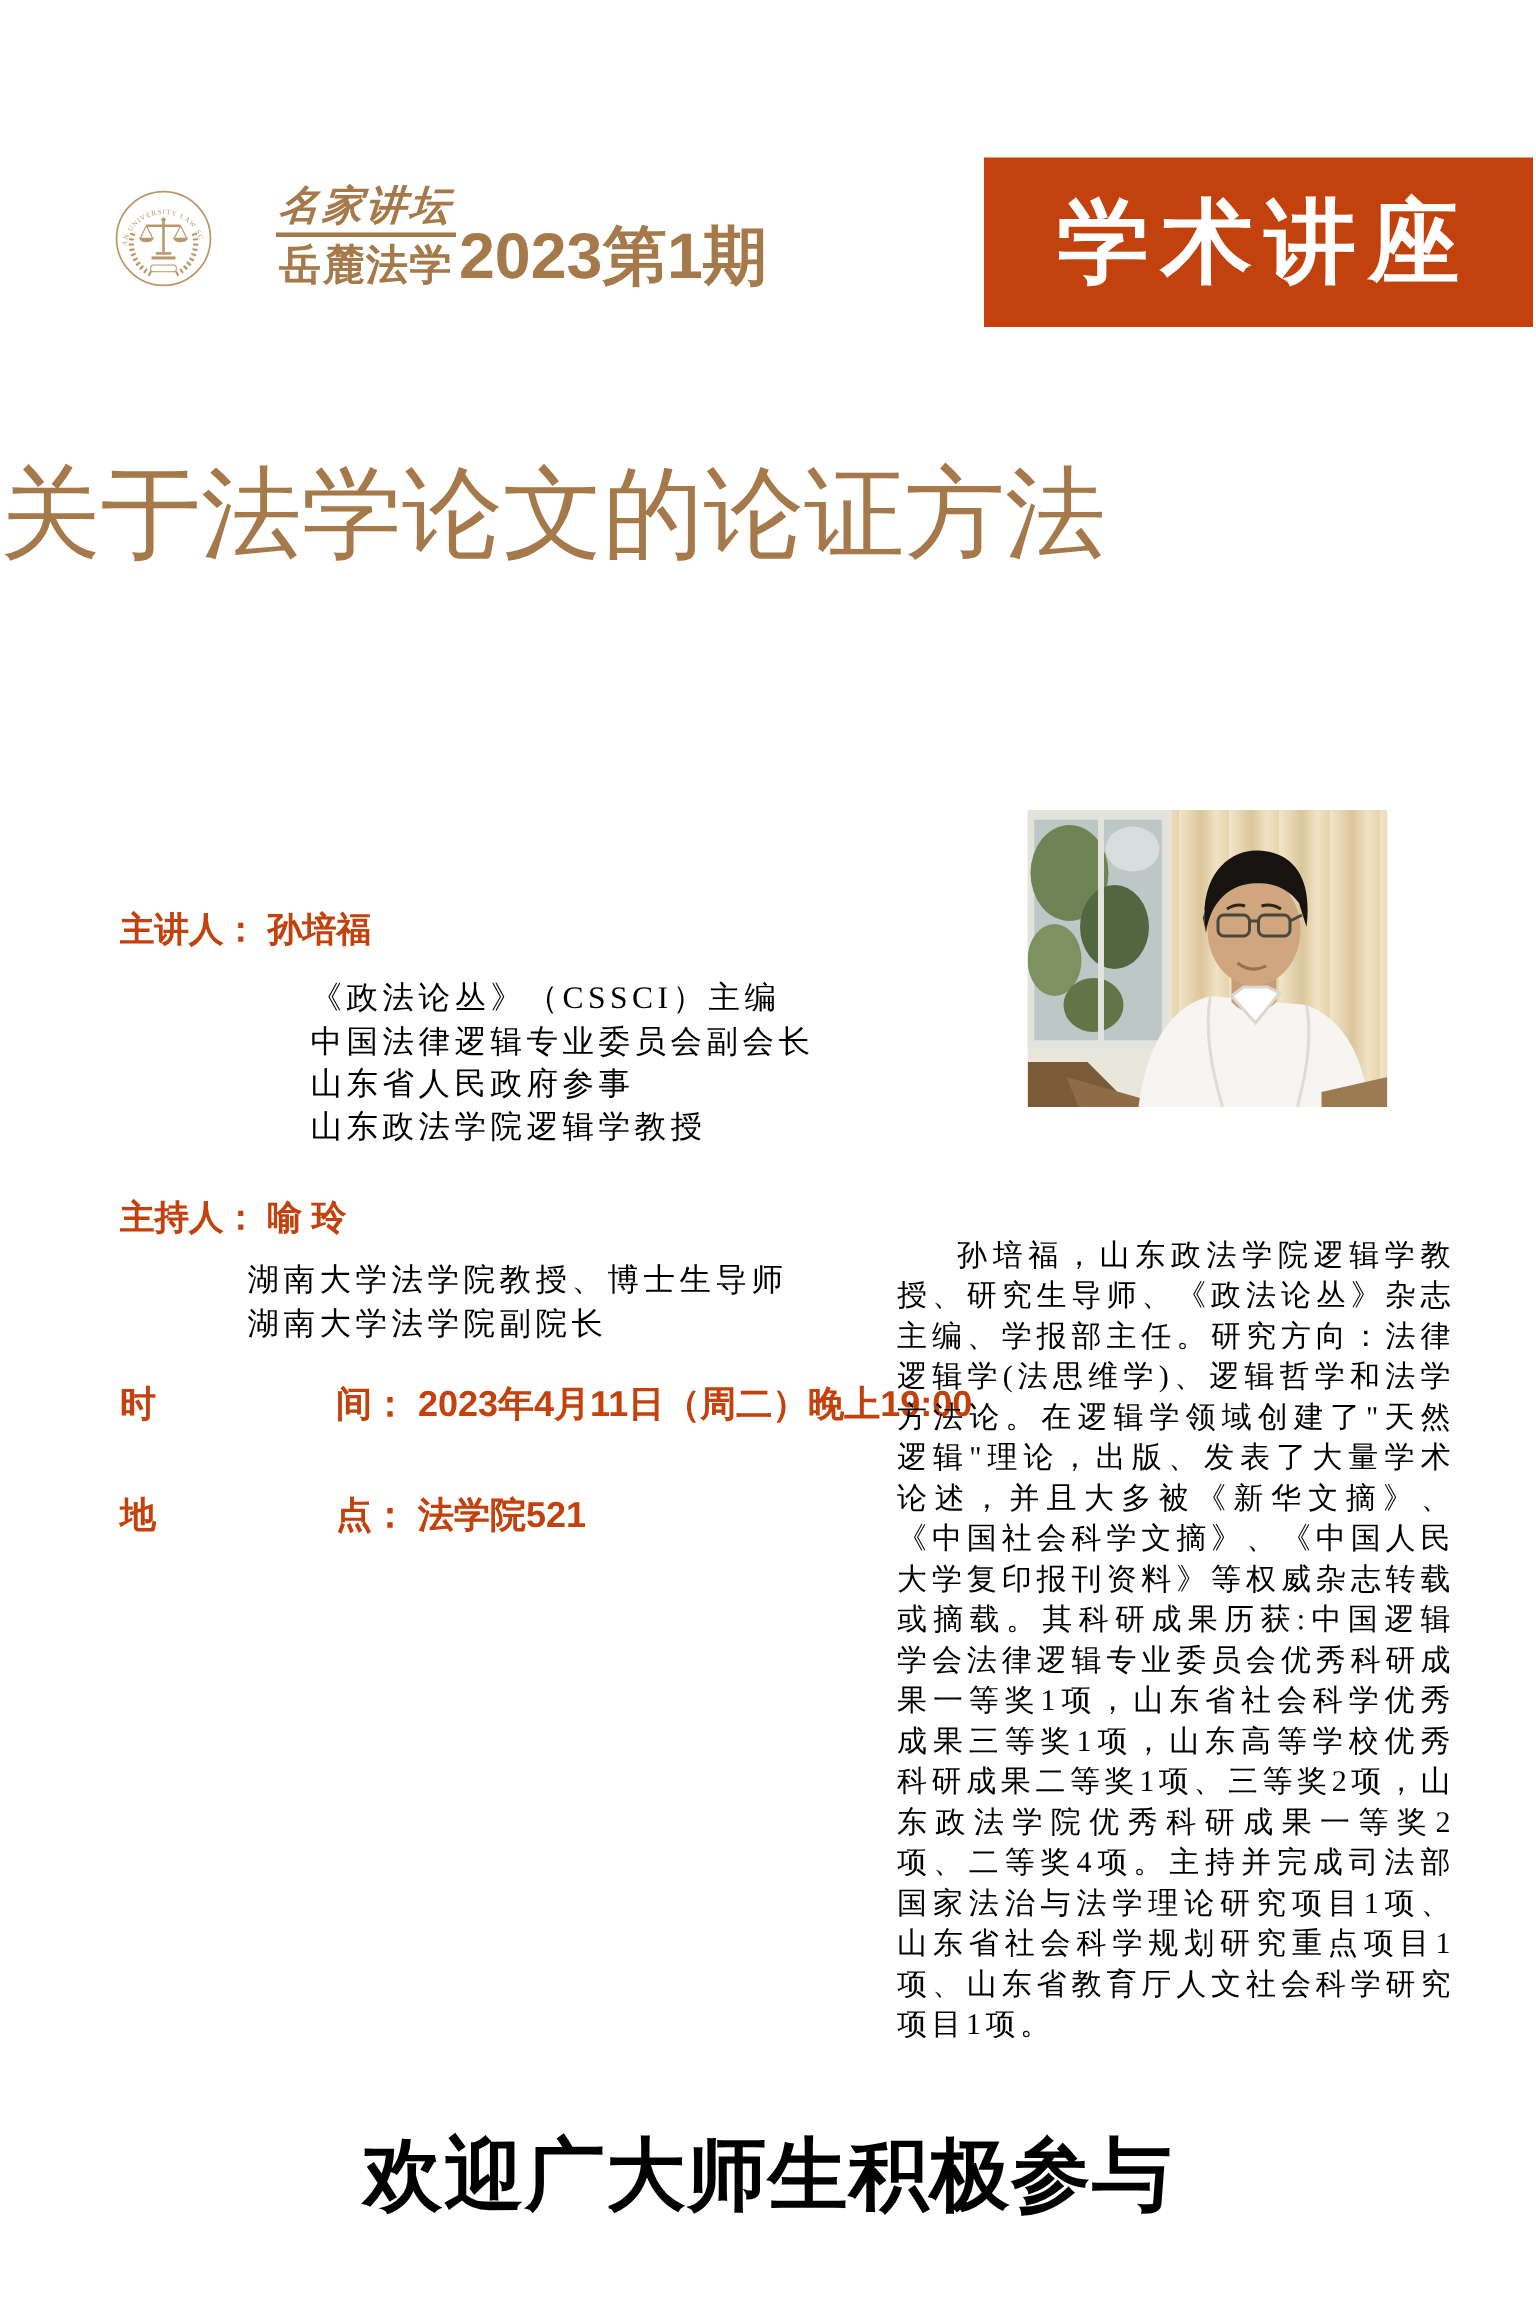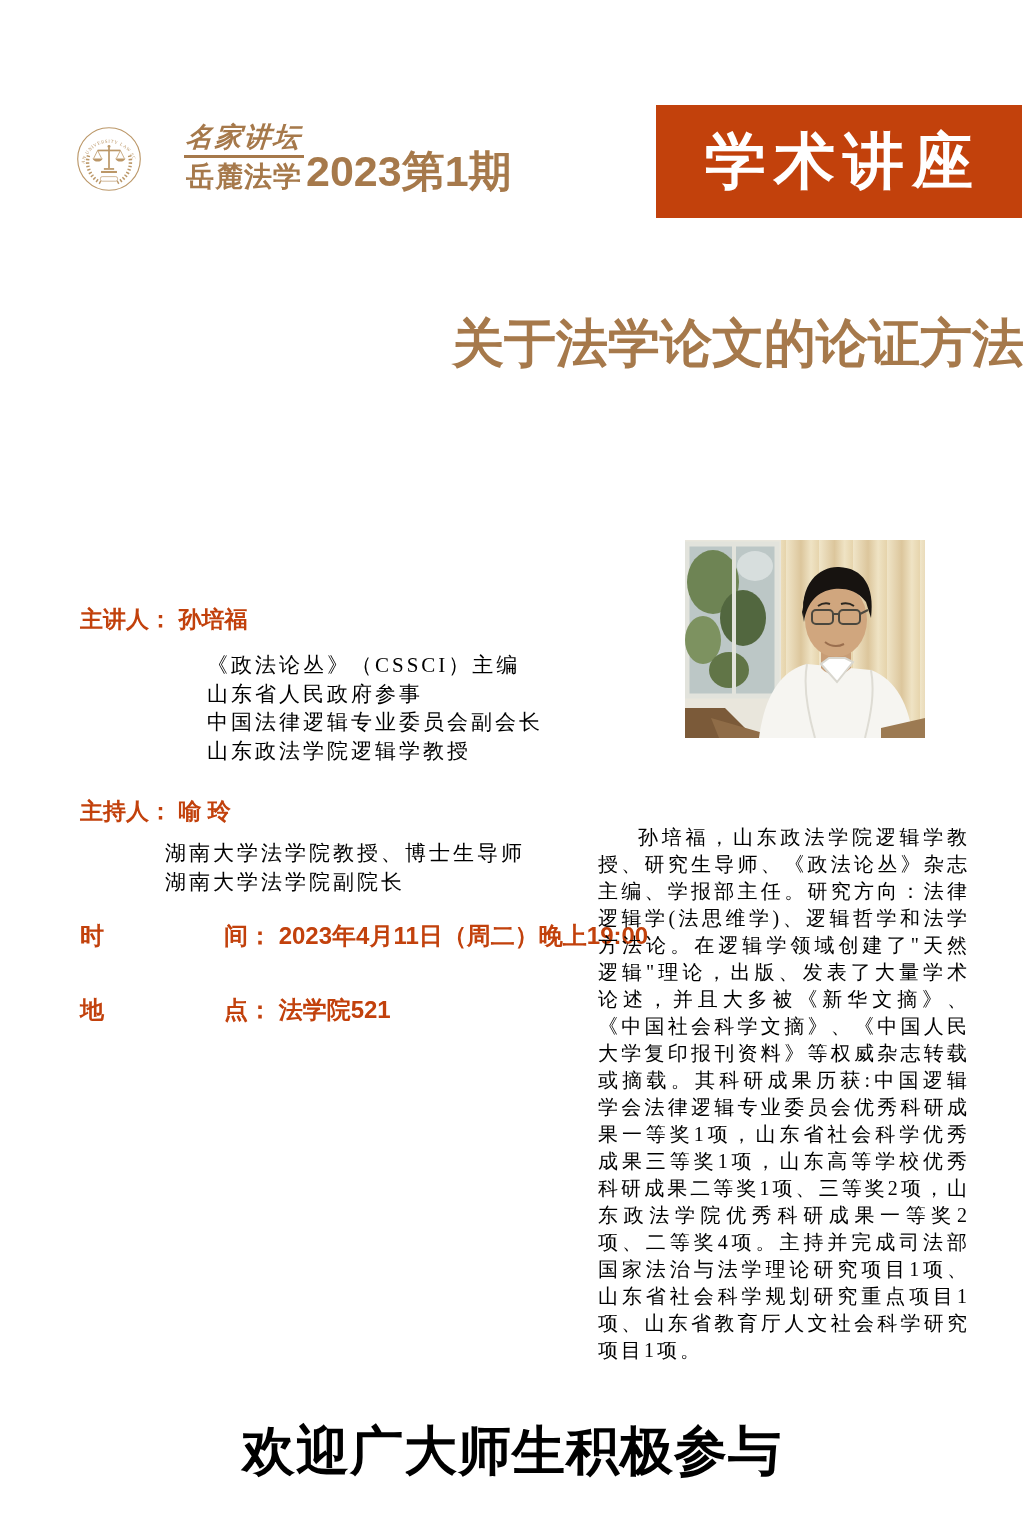--- a/index.html
+++ b/index.html
@@ -13,22 +13,22 @@
   .brand-top{font-family:"Liberation Serif",serif;font-style:italic;font-weight:700;
     font-size:27px;line-height:30px;letter-spacing:2px;transform:skewX(-4deg);}
   .brand-divider{height:3px;background:#a6794b;margin:3px 0 3px;}
   .brand-bottom{font-size:28px;line-height:32px;font-weight:900;letter-spacing:1px;}
   .issue{position:absolute;left:306px;top:146px;font-size:43px;line-height:50px;
     font-weight:600;color:#a6794b;}
   .banner{position:absolute;left:656px;top:105px;width:366px;height:113px;background:#c2410c;
     display:flex;align-items:center;justify-content:center;}
   .banner-text{color:#ffffff;font-size:61px;font-weight:900;letter-spacing:8px;text-indent:8px;}
   
-  .main-title{position:absolute;left:0;right:0;top:300px;text-align:right;
-    font-size:52px;line-height:86px;font-weight:700;color:#a6794b;letter-spacing:0px;}
+  .main-title{position:absolute;left:0;right:0;top:300px;text-align:left;
+    font-size:67px;line-height:86px;font-weight:400;color:#a6794b;letter-spacing:0px;}
   
   .info-row{position:absolute;left:80px;white-space:nowrap;}
   .info-label,.info-value{display:inline;font-weight:bold;color:#c2410c;}
   .row-speaker{top:604px;font-size:23px;}
   .row-host{top:796px;font-size:23px;}
   .row-time{top:920px;font-size:24px;}
   .row-venue{top:994px;font-size:24px;}
   .creds{position:absolute;left:165px;font-family:"Liberation Serif",serif;font-size:21px;}
   .creds-speaker{top:651px;margin-left:42px;}
   .creds-host{top:839px;}
@@ -91,22 +91,22 @@
   </div>
 
   <div class="main-title">关于法学论文的论证方法</div>
 
   <div class="info-row row-speaker">
     <span class="info-label">主讲人：</span>
     <span class="info-value">孙培福</span>
   </div>
   <div class="creds creds-speaker">
     <div class="cred-line">《政法论丛》（CSSCI）主编</div>
+    <div class="cred-line">中国法律逻辑专业委员会副会长</div>
     <div class="cred-line">山东省人民政府参事</div>
-    <div class="cred-line">中国法律逻辑专业委员会副会长</div>
     <div class="cred-line">山东政法学院逻辑学教授</div>
   </div>
 
   <div class="info-row row-host">
     <span class="info-label">主持人：</span>
     <span class="info-value">喻 玲</span>
   </div>
   <div class="creds creds-host">
     <div class="cred-line">湖南大学法学院教授、博士生导师</div>
     <div class="cred-line">湖南大学法学院副院长</div>

